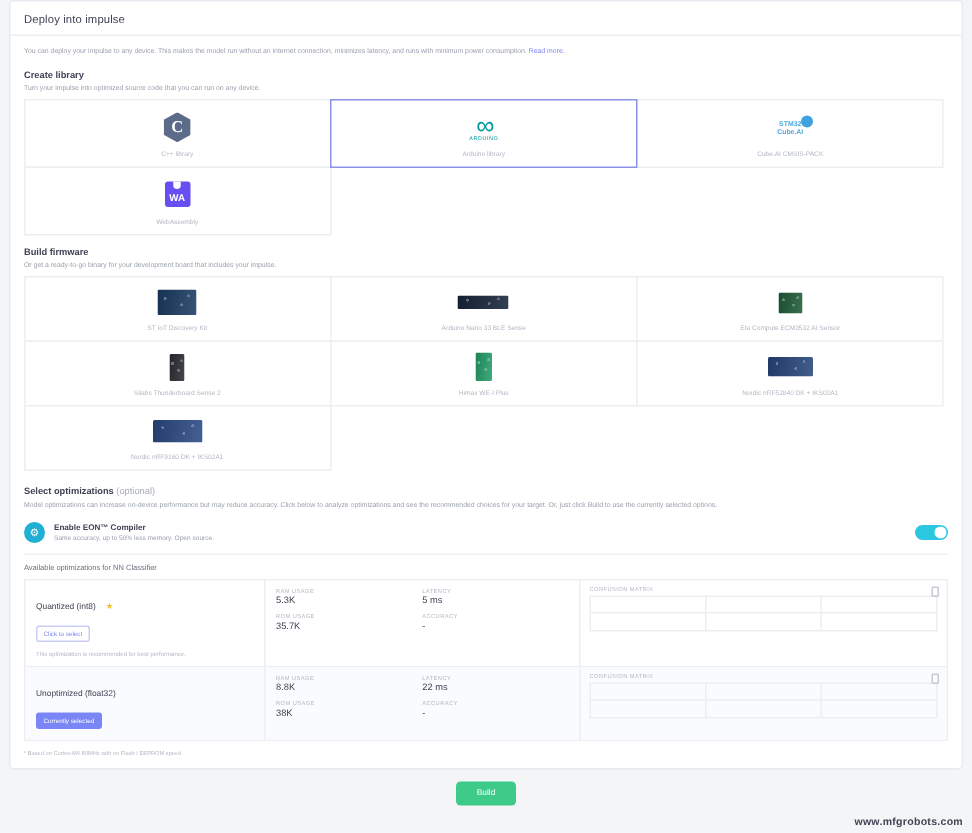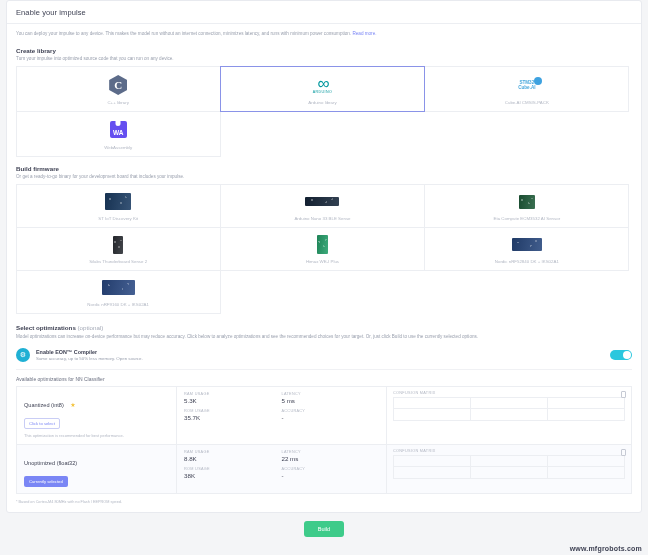--- a/index.html
+++ b/index.html
@@ -182,21 +182,21 @@
   }
 </style>
 </head>
 <body>
 
 <div class="page">
 
   <div class="card">
 
     <div class="panel-head">
-      <div class="panel-title">Enable your impulse</div>
+      <div class="panel-title">Deploy into impulse</div>
     </div>
 
     <div class="panel-body">
 
       <div class="muted-line">
         <span>You can deploy your impulse to any device. This makes the model run without an internet connection, minimizes latency, and runs with minimum power consumption.</span>
         <a href="#">Read more.</a>
       </div>
 
       <div style="margin-top:9px">

